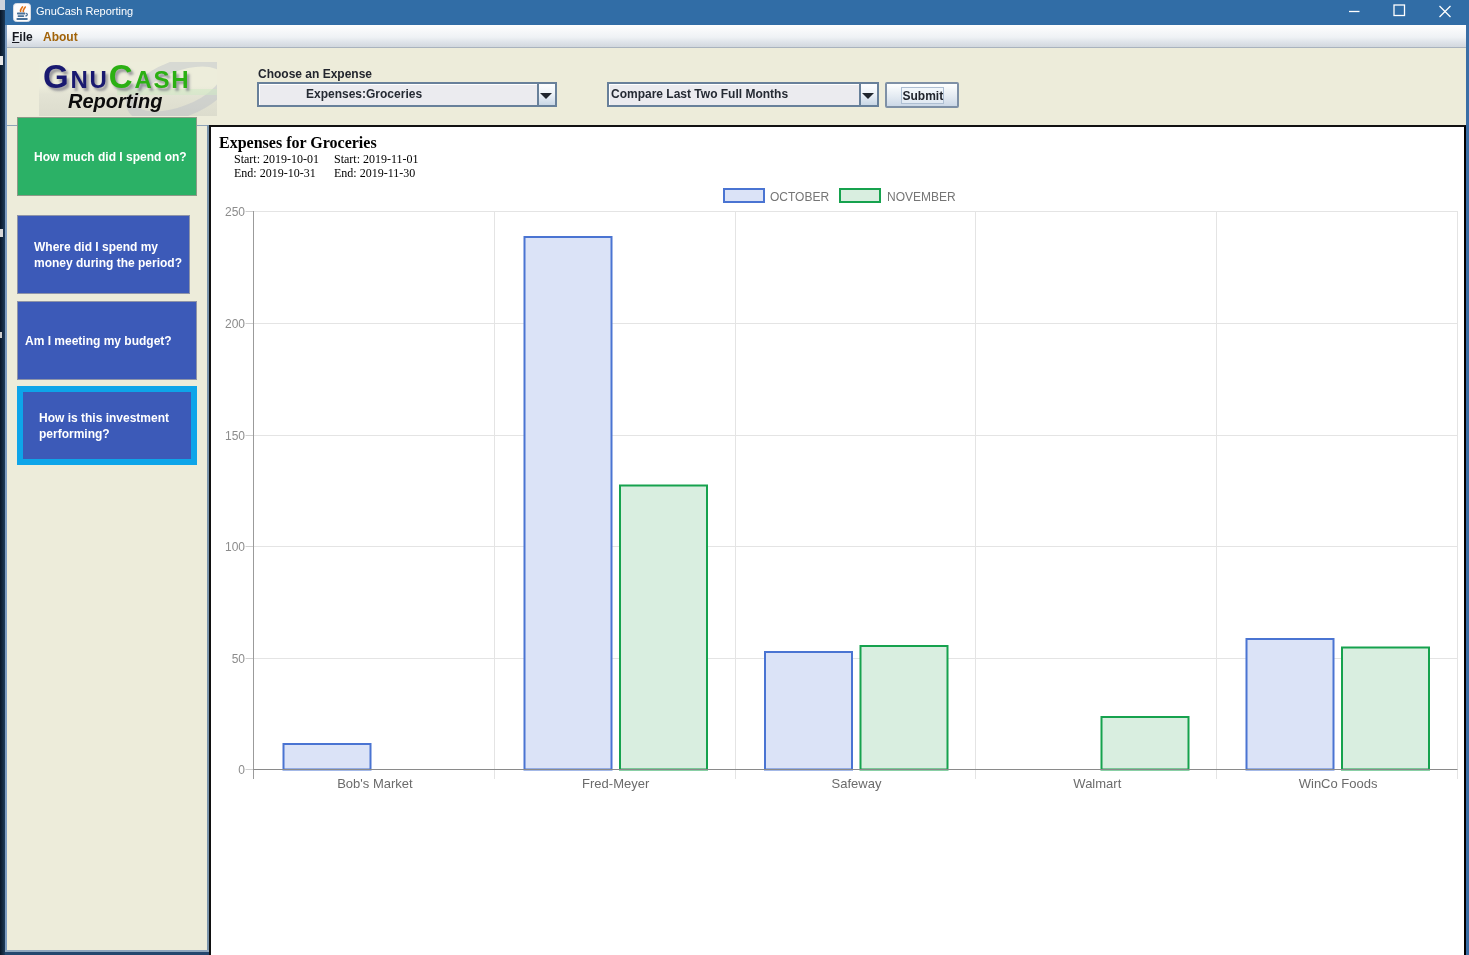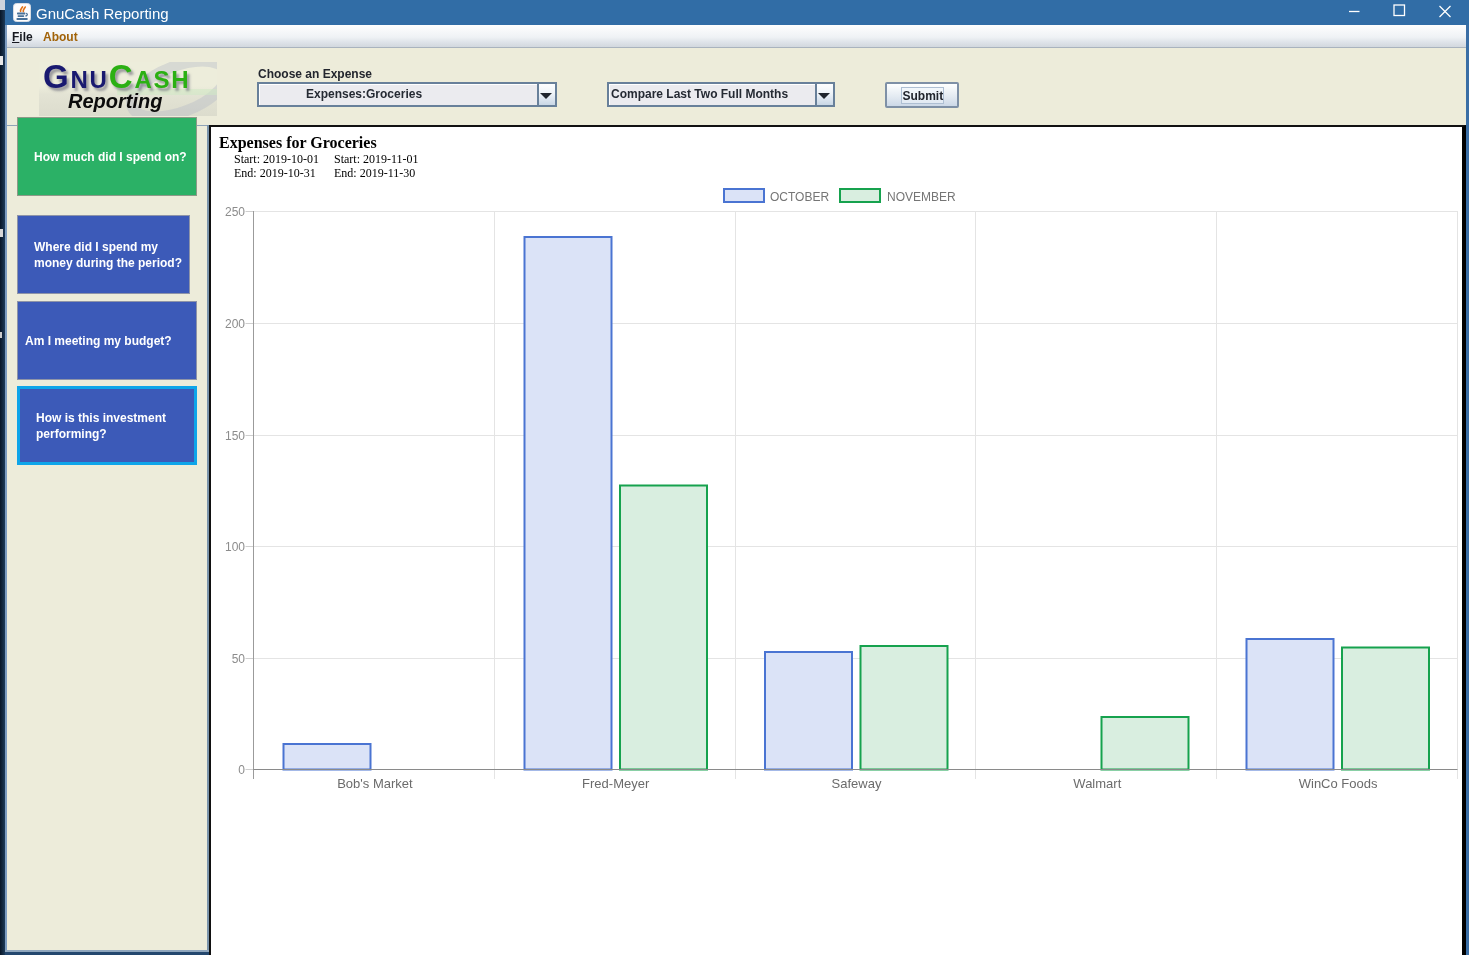--- a/index.html
+++ b/index.html
@@ -28,21 +28,21 @@
     <path d="M7.6 8.3 C7.0 6.7 8.7 5.3 9.5 3.9"></path>
     <path d="M10.3 8.5 C9.7 6.9 11.4 5.5 12.2 4.1"></path>
   </g>
   <g fill="#4a7298">
     <rect x="4" y="9.6" width="8.4" height="1.8" rx="0.6"></rect>
     <rect x="4.6" y="12.3" width="6.6" height="1.6" rx="0.6"></rect>
     <path d="M13.2 9.8 C15.6 10.2 15.6 13.1 12.6 13.8 L12.2 12.4 C14.1 12.0 14.1 10.9 12.9 10.8 Z"></path>
     <rect x="3.4" y="15.1" width="11.4" height="1.8" rx="0.9"></rect>
   </g>
 </svg>
-<div class="abs" style="left:36px;top:5px;color:#fff;font-size:15px;">GnuCash Reporting</div>
+<div class="abs" style="left:36px;top:5px;color:#fff;font-size:11px;">GnuCash Reporting</div>
 
 <svg class="abs" style="left:1336px;top:0;" width="133" height="25" viewBox="0 0 133 25">
   <g stroke="#ffffff" stroke-width="1.3" fill="none">
     <line x1="13" y1="11.5" x2="23.5" y2="11.5"></line>
     <rect x="58" y="5" width="10.5" height="10.5"></rect>
     <line x1="103.5" y1="6" x2="114.5" y2="17"></line>
     <line x1="103.5" y1="17" x2="114.5" y2="6"></line>
   </g>
 </svg>
 
@@ -62,21 +62,21 @@
 </div>
 
 <div class="abs" style="left:258px;top:67px;font-size:12px;font-weight:bold;color:#23262e;">Choose an Expense</div>
 
 <div class="abs" style="left:257px;top:82px;width:300px;height:25px;border:2px solid #68809a;background:#ebebef;box-shadow:inset 0 1px 0 #ffffff,inset 1px 0 0 #ffffff;">
   <div style="position:absolute;left:2px;top:3px;font-size:12px;font-weight:bold;color:#252a33;padding-left:45px;">Expenses:Groceries</div>
   <div style="position:absolute;right:0;top:0;width:18px;height:21px;border-left:2px solid #68809a;background:linear-gradient(#fdfeff,#eef3f8 45%,#c9d7e6);"></div>
   <div style="position:absolute;right:3px;top:9px;width:0;height:0;border-left:6px solid transparent;border-right:6px solid transparent;border-top:6px solid #20262e;"></div>
 </div>
 
-<div class="abs" style="left:607px;top:82px;width:228px;height:25px;border:2px solid #68809a;background:#ebebef;box-shadow:inset 0 1px 0 #ffffff,inset 1px 0 0 #ffffff;">
+<div class="abs" style="left:607px;top:82px;width:272px;height:25px;border:2px solid #68809a;background:#ebebef;box-shadow:inset 0 1px 0 #ffffff,inset 1px 0 0 #ffffff;">
   <div style="position:absolute;left:2px;top:3px;font-size:12px;font-weight:bold;color:#252a33;">Compare Last Two Full Months</div>
   <div style="position:absolute;right:0;top:0;width:18px;height:21px;border-left:2px solid #68809a;background:linear-gradient(#fdfeff,#eef3f8 45%,#c9d7e6);"></div>
   <div style="position:absolute;right:3px;top:9px;width:0;height:0;border-left:6px solid transparent;border-right:6px solid transparent;border-top:6px solid #20262e;"></div>
 </div>
 
 <div class="abs" style="left:885px;top:82px;width:74px;height:26px;border:2px solid #7e90a6;border-radius:2px;background:linear-gradient(#feffff,#e4ebf2 55%,#ccd8e7);">
   <div style="position:absolute;left:14px;top:3px;width:43px;height:17px;border:1px solid #aebfd3;background:rgba(240,246,252,0.5);"></div>
   <div style="position:absolute;left:15.5px;top:5px;font-size:12px;font-weight:bold;color:#20242c;">Submit</div>
 </div>
 
@@ -85,25 +85,25 @@
 <div class="abs" style="left:207px;top:125px;width:2px;height:827px;background:#7b94ab;"></div>
 <div class="abs" style="left:17px;top:117px;width:180px;height:79px;background:#2bb166;border:1px solid #8e9a88;color:#fff;font-size:12px;font-weight:bold;display:flex;align-items:center;text-align:right;">
     <div style="padding-left:16px;padding-right:6px;line-height:16px;">How much did I spend on?</div>
   </div>
 <div class="abs" style="left:17px;top:215px;width:173px;height:79px;background:#3c5ab8;border:1px solid #8e94a8;color:#fff;font-size:12px;font-weight:bold;display:flex;align-items:center;">
     <div style="padding-left:16px;padding-right:6px;line-height:16px;">Where did I spend my money during the period?</div>
   </div>
 <div class="abs" style="left:17px;top:301px;width:180px;height:79px;background:#3c5ab8;border:1px solid #8e94a8;color:#fff;font-size:12px;font-weight:bold;display:flex;align-items:center;">
     <div style="padding-left:7px;padding-right:6px;line-height:16px;">Am I meeting my budget?</div>
   </div>
-<div class="abs" style="left:17px;top:386px;width:180px;height:79px;background:#3c5ab8;border:3px solid #0ea5e9;color:#fff;font-size:12px;font-weight:bold;display:flex;align-items:center;">
+<div class="abs" style="left:17px;top:386px;width:180px;height:79px;background:#3c5ab8;border:6px solid #0ea5e9;color:#fff;font-size:12px;font-weight:bold;display:flex;align-items:center;">
     <div style="padding-left:16px;padding-right:6px;line-height:16px;">How is this investment performing?</div>
   </div>
 
-<div class="abs" style="left:209px;top:125px;width:1257px;height:830px;background:#ffffff;border-top:2px solid #111111;border-left:2px solid #111111;border-right:4px solid #000000;">
+<div class="abs" style="left:209px;top:125px;width:1257px;height:830px;background:#ffffff;border-top:2px solid #111111;border-left:2px solid #111111;border-right:2px solid #000000;">
 <svg style="position:absolute;left:-1px;top:-2px;" width="1254" height="828" viewBox="0 0 1254 828" font-family="Liberation Sans, sans-serif">
 
   <text x="9" y="23" font-family="Liberation Serif, serif" font-size="16" font-weight="bold" fill="#000">Expenses for Groceries</text>
   <text x="24" y="38" font-family="Liberation Serif, serif" font-size="12" fill="#000">Start: 2019-10-01</text>
   <text x="124" y="38" font-family="Liberation Serif, serif" font-size="12" fill="#000">Start: 2019-11-01</text>
   <text x="24" y="51.5" font-family="Liberation Serif, serif" font-size="12" fill="#000">End: 2019-10-31</text>
   <text x="124" y="51.5" font-family="Liberation Serif, serif" font-size="12" fill="#000">End: 2019-11-30</text>
 
   <rect x="514" y="64" width="40" height="13" fill="#dbe3f7" stroke="#4a74d2" stroke-width="2"></rect>
   <text x="560" y="75.5" font-size="12" fill="#757575">OCTOBER</text>

